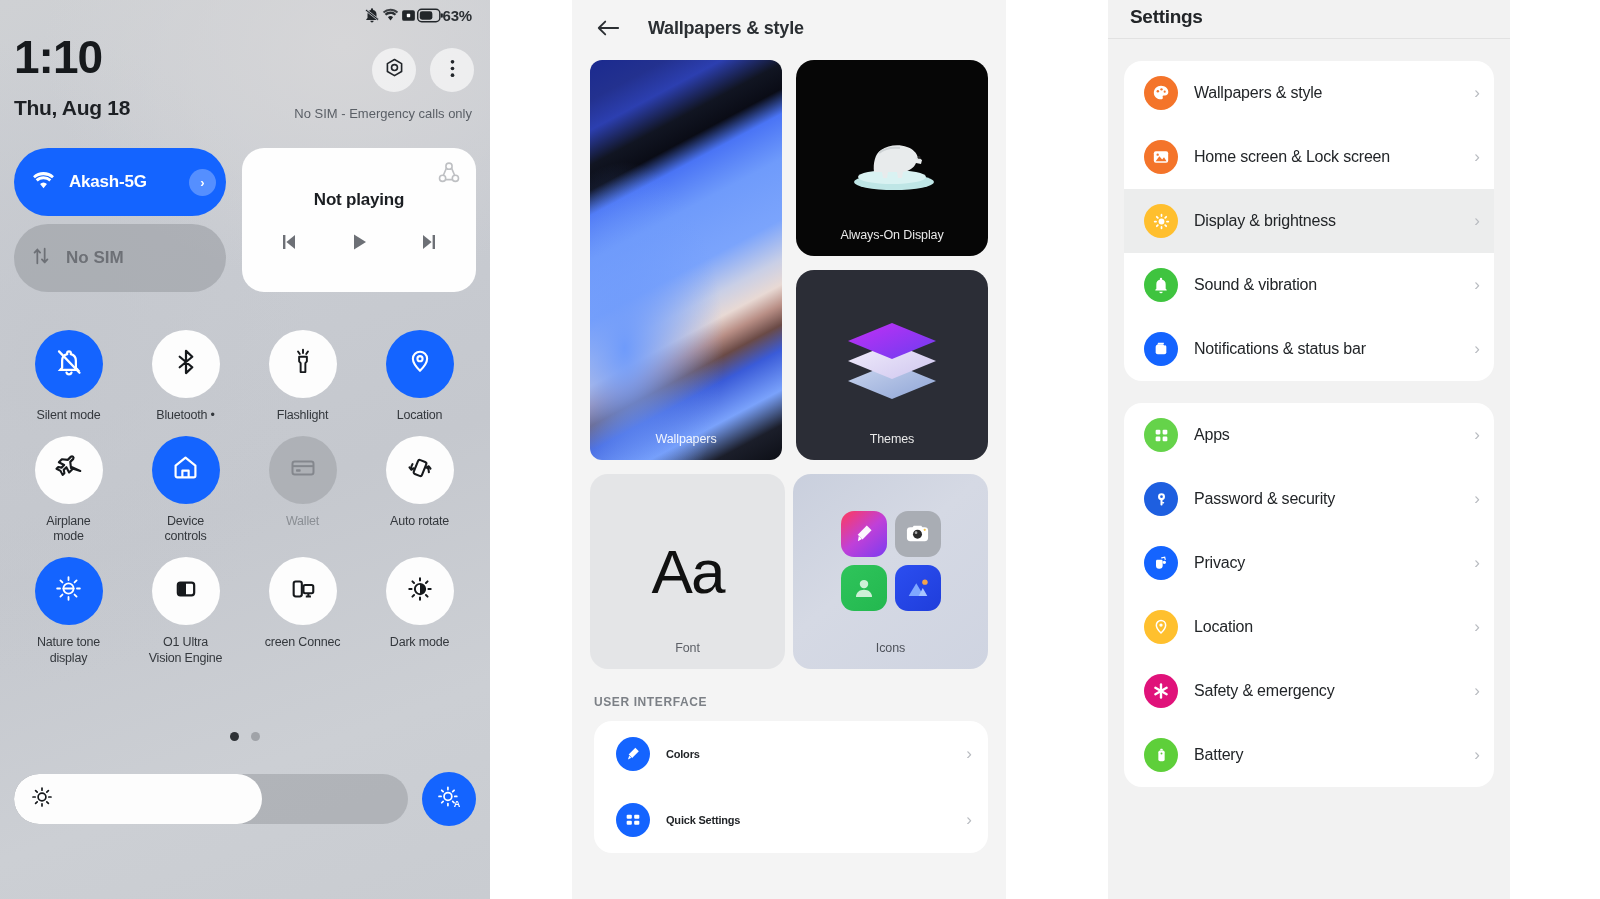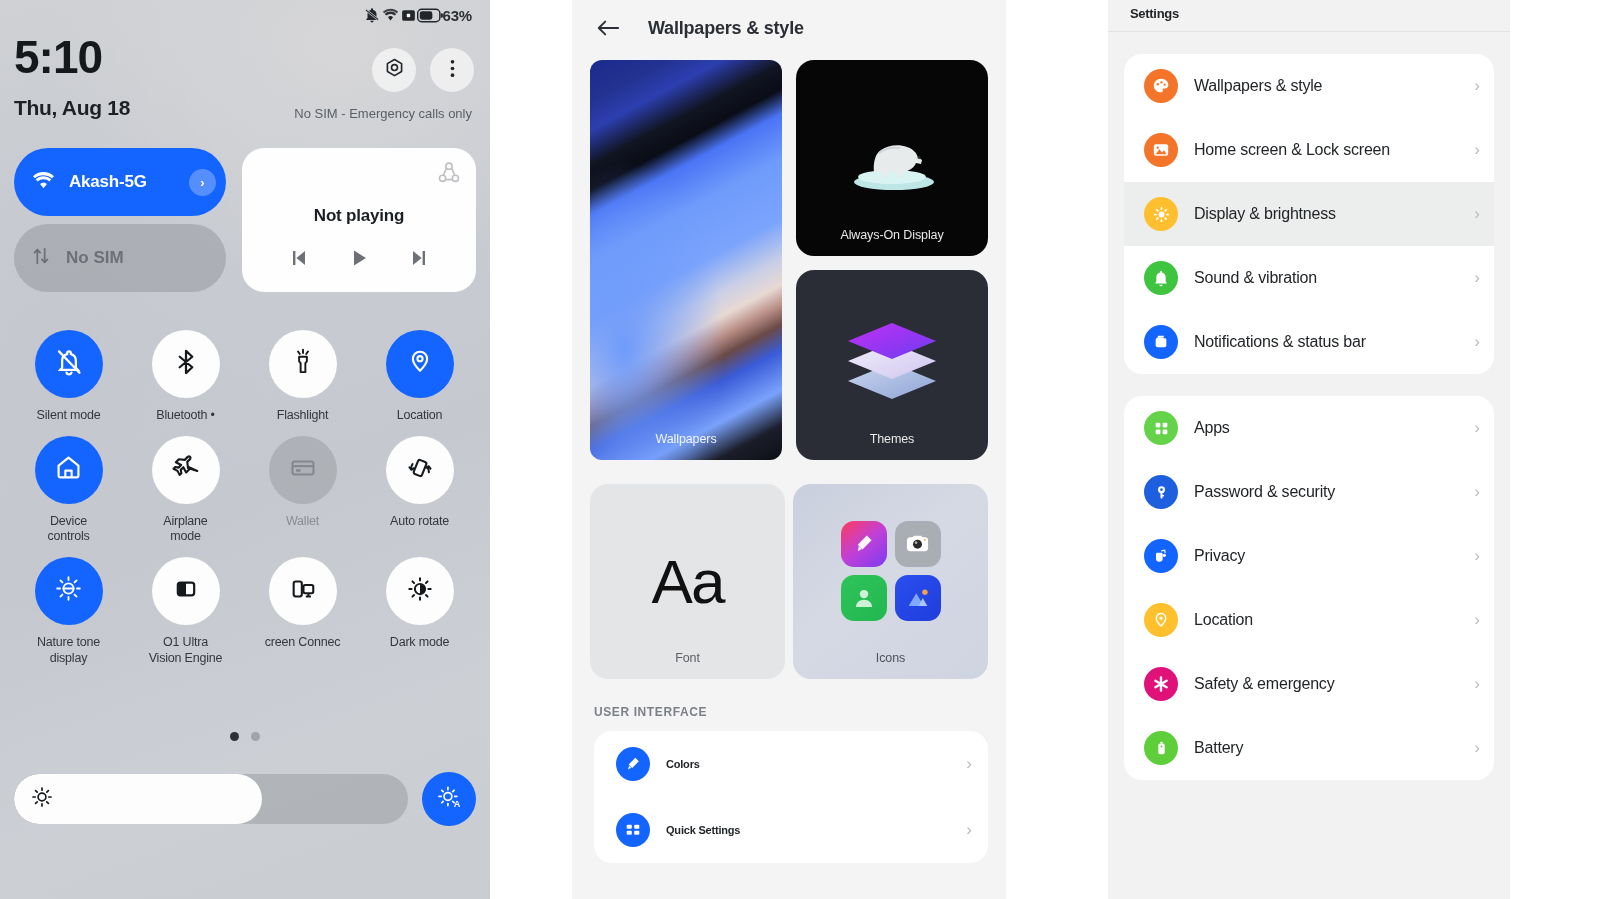--- a/index.html
+++ b/index.html
@@ -51,21 +51,21 @@
     width:27px; height:27px; border-radius:50%; background:rgba(255,255,255,0.28);
     display:flex;align-items:center;justify-content:center; color:#fff; font-size:13px; font-weight:700;
   }
   .sim-pill {
     height:68px; border-radius:34px; background:rgba(150,153,158,0.55);
     display:flex; align-items:center; padding:0 16px; gap:14px; cursor:pointer;
   }
   .sim-name { color:#6d7076; font-size:17px; font-weight:600; }
 
   .media-card {
-    flex:1; background:#fefefe; border-radius:22px; position:relative; padding:16px; cursor:pointer;
+    flex:1; background:#fefefe; border-radius:22px; position:relative; padding:0; cursor:pointer;
   }
   .media-cast { position:absolute; right:14px; top:12px; opacity:.55; }
   .media-title { font-size:17px; font-weight:700; color:#1b1e22; margin-top:42px; text-align:center; letter-spacing:-0.2px;}
   .media-ctrls { display:flex; justify-content:space-around; align-items:center; margin-top:20px; padding:0 10px; }
   .media-btn { cursor:pointer; display:flex; }
 
   .tiles-grid { position:absolute; left:10px; top:330px; width:470px; }
   .tile-row { display:flex; margin-bottom:12px; }
   .tile { width:117px; display:flex; flex-direction:column; align-items:center; cursor:pointer; }
   .tile-circ {
@@ -133,21 +133,21 @@
     height:196px; background:#060606;
     display:flex; align-items:center; justify-content:center;
   }
   .card-aod .card-lbl { color:#e9e9e9; }
   .card-themes {
     height:190px; background:#2b2d36;
     display:flex; align-items:center; justify-content:center;
   }
   .card-themes .card-lbl { color:#e9e9e9; }
 
-  .wp-grid2 { padding:24px 18px 0 18px; display:flex; gap:8px; }
+  .wp-grid2 { padding:14px 18px 0 18px; display:flex; gap:8px; }
   .card-font {
     width:196px; height:195px; background:#e4e5e7;
     display:flex; align-items:center; justify-content:center;
   }
   .font-aa { font-size:62px; font-weight:400; color:#111; letter-spacing:-2px; }
   .card-font .card-lbl { color:#5d6067; }
   .card-icons {
     width:196px; height:195px;
     background:linear-gradient(140deg,#c9cfdd 0%,#d5d9e4 45%,#cfd4e1 100%);
     display:flex; align-items:center; justify-content:center;
@@ -167,21 +167,21 @@
   .ui-ic { width:34px; height:34px; border-radius:50%; background:#1464ff; display:flex; align-items:center; justify-content:center; flex:0 0 auto;}
   .ui-lbl { flex:1; font-size:11px; font-weight:600; color:#222528; letter-spacing:-0.2px;}
   .chev { color:#b9bcc1; font-size:17px; font-weight:400; }
 
   
   .panel-set {
     position:absolute; left:1108px; top:0; width:402px; height:899px;
     background:#f2f2f2; overflow:hidden;
   }
   .set-hdr { padding:6px 0 10px 22px; background:#f2f2f2; }
-  .set-title { font-size:13px; font-weight:700; color:#222528; letter-spacing:-0.3px;}
+  .set-title { font-size:19px; font-weight:700; color:#222528; letter-spacing:-0.3px;}
   .set-hdr-rule { height:1px; background:#e2e2e2; }
   .set-group { margin:22px 16px 0 16px; background:#fff; border-radius:18px; overflow:hidden; }
   .set-row { display:flex; align-items:center; gap:16px; padding:15px 14px 15px 20px; cursor:pointer; }
   .set-row.active { background:#eceded; }
   .set-ic { width:34px; height:34px; border-radius:50%; display:flex; align-items:center; justify-content:center; flex:0 0 auto; }
   .set-lbl { flex:1; font-size:16px; font-weight:500; color:#222528; letter-spacing:-0.2px;}
 </style>
 </head>
 <body>
 
@@ -214,21 +214,21 @@
         <svg width="26" height="15" viewBox="0 0 34 18">
           <rect x="0.9" y="0.9" width="29" height="16.2" rx="5.2" fill="none" stroke="#22262a" stroke-width="1.9"></rect>
           <rect x="3.6" y="3.6" width="16.5" height="10.8" rx="3" fill="#22262a"></rect>
           <rect x="31.2" y="6.1" width="2.6" height="5.8" rx="1.3" fill="#22262a"></rect>
         </svg>
       </span>
       <span class="sb-pct">63%</span>
     </div>
 
     <div class="qs-clock">
-      <div class="qs-time">5:10</div>
+      <div class="qs-time">1:10</div>
       <div class="qs-date">Thu, Aug 18</div>
     </div>
 
     <div class="qs-hdr-btns">
       <div class="qs-circ-btn">
         <span>
           <svg width="23" height="23" viewBox="0 0 24 24" fill="none" stroke="#22262a" stroke-width="1.7">
             <path d="M12 2.6 19.4 6.9v8.2L12 19.4 4.6 15.1V6.9z" stroke-linejoin="round"></path>
             <circle cx="12" cy="11" r="3.1"></circle>
           </svg>
@@ -350,42 +350,42 @@
                 <circle cx="12" cy="9.2" r="2.2"></circle>
               </svg>
             </span>
           </div>
           <div class="tile-lbl">Location</div>
         </div>
       </div>
 
       <div class="tile-row">
         <div class="tile">
+          <div class="tile-circ">
+            <span>
+              <svg width="30" height="30" viewBox="0 0 24 24" fill="none" stroke="#16191c" stroke-width="1.7" stroke-linejoin="round" stroke-linecap="round">
+                <path d="M21 14.4 13.6 12l-.6-4.9 2.4-2.4a1.3 1.3 0 0 0-1.8-1.8L11 5.5 6.3 5 3.9 7.4l4.2 2.2-2.1 2.1-2.6-.5-1.4 1.4 3.2 1.7 1.7 3.2 1.4-1.4-.5-2.6 2.1-2.1 2.2 4.2 2.4-2.4-.5-2z"></path>
+              </svg>
+            </span>
+          </div>
+          <div class="tile-lbl">Airplane
+mode</div>
+        </div>
+
+        <div class="tile">
           <div class="tile-circ on">
             <span>
               <svg width="29" height="29" viewBox="0 0 24 24" fill="none" stroke="#fff" stroke-width="1.8" stroke-linejoin="round">
                 <path d="M3.8 10.4 12 3.8l8.2 6.6v8.4a1.4 1.4 0 0 1-1.4 1.4H5.2a1.4 1.4 0 0 1-1.4-1.4z"></path>
                 <path d="M9.4 20.2v-5.6h5.2v5.6"></path>
               </svg>
             </span>
           </div>
           <div class="tile-lbl">Device
 controls</div>
-        </div>
-
-        <div class="tile">
-          <div class="tile-circ">
-            <span>
-              <svg width="30" height="30" viewBox="0 0 24 24" fill="none" stroke="#16191c" stroke-width="1.7" stroke-linejoin="round" stroke-linecap="round">
-                <path d="M21 14.4 13.6 12l-.6-4.9 2.4-2.4a1.3 1.3 0 0 0-1.8-1.8L11 5.5 6.3 5 3.9 7.4l4.2 2.2-2.1 2.1-2.6-.5-1.4 1.4 3.2 1.7 1.7 3.2 1.4-1.4-.5-2.6 2.1-2.1 2.2 4.2 2.4-2.4-.5-2z"></path>
-              </svg>
-            </span>
-          </div>
-          <div class="tile-lbl">Airplane
-mode</div>
         </div>
 
         <div class="tile">
           <div class="tile-circ dim">
             <span>
               <svg width="28" height="28" viewBox="0 0 24 24" fill="none" stroke="#84878d" stroke-width="1.7" stroke-linejoin="round">
                 <rect x="3" y="6.4" width="18" height="11.2" rx="2"></rect>
                 <path d="M3 10.4h18"></path>
                   <rect x="6" y="13" width="4" height="2.2" rx="0.7" fill="#84878d" stroke="none"></rect>
               </svg>

